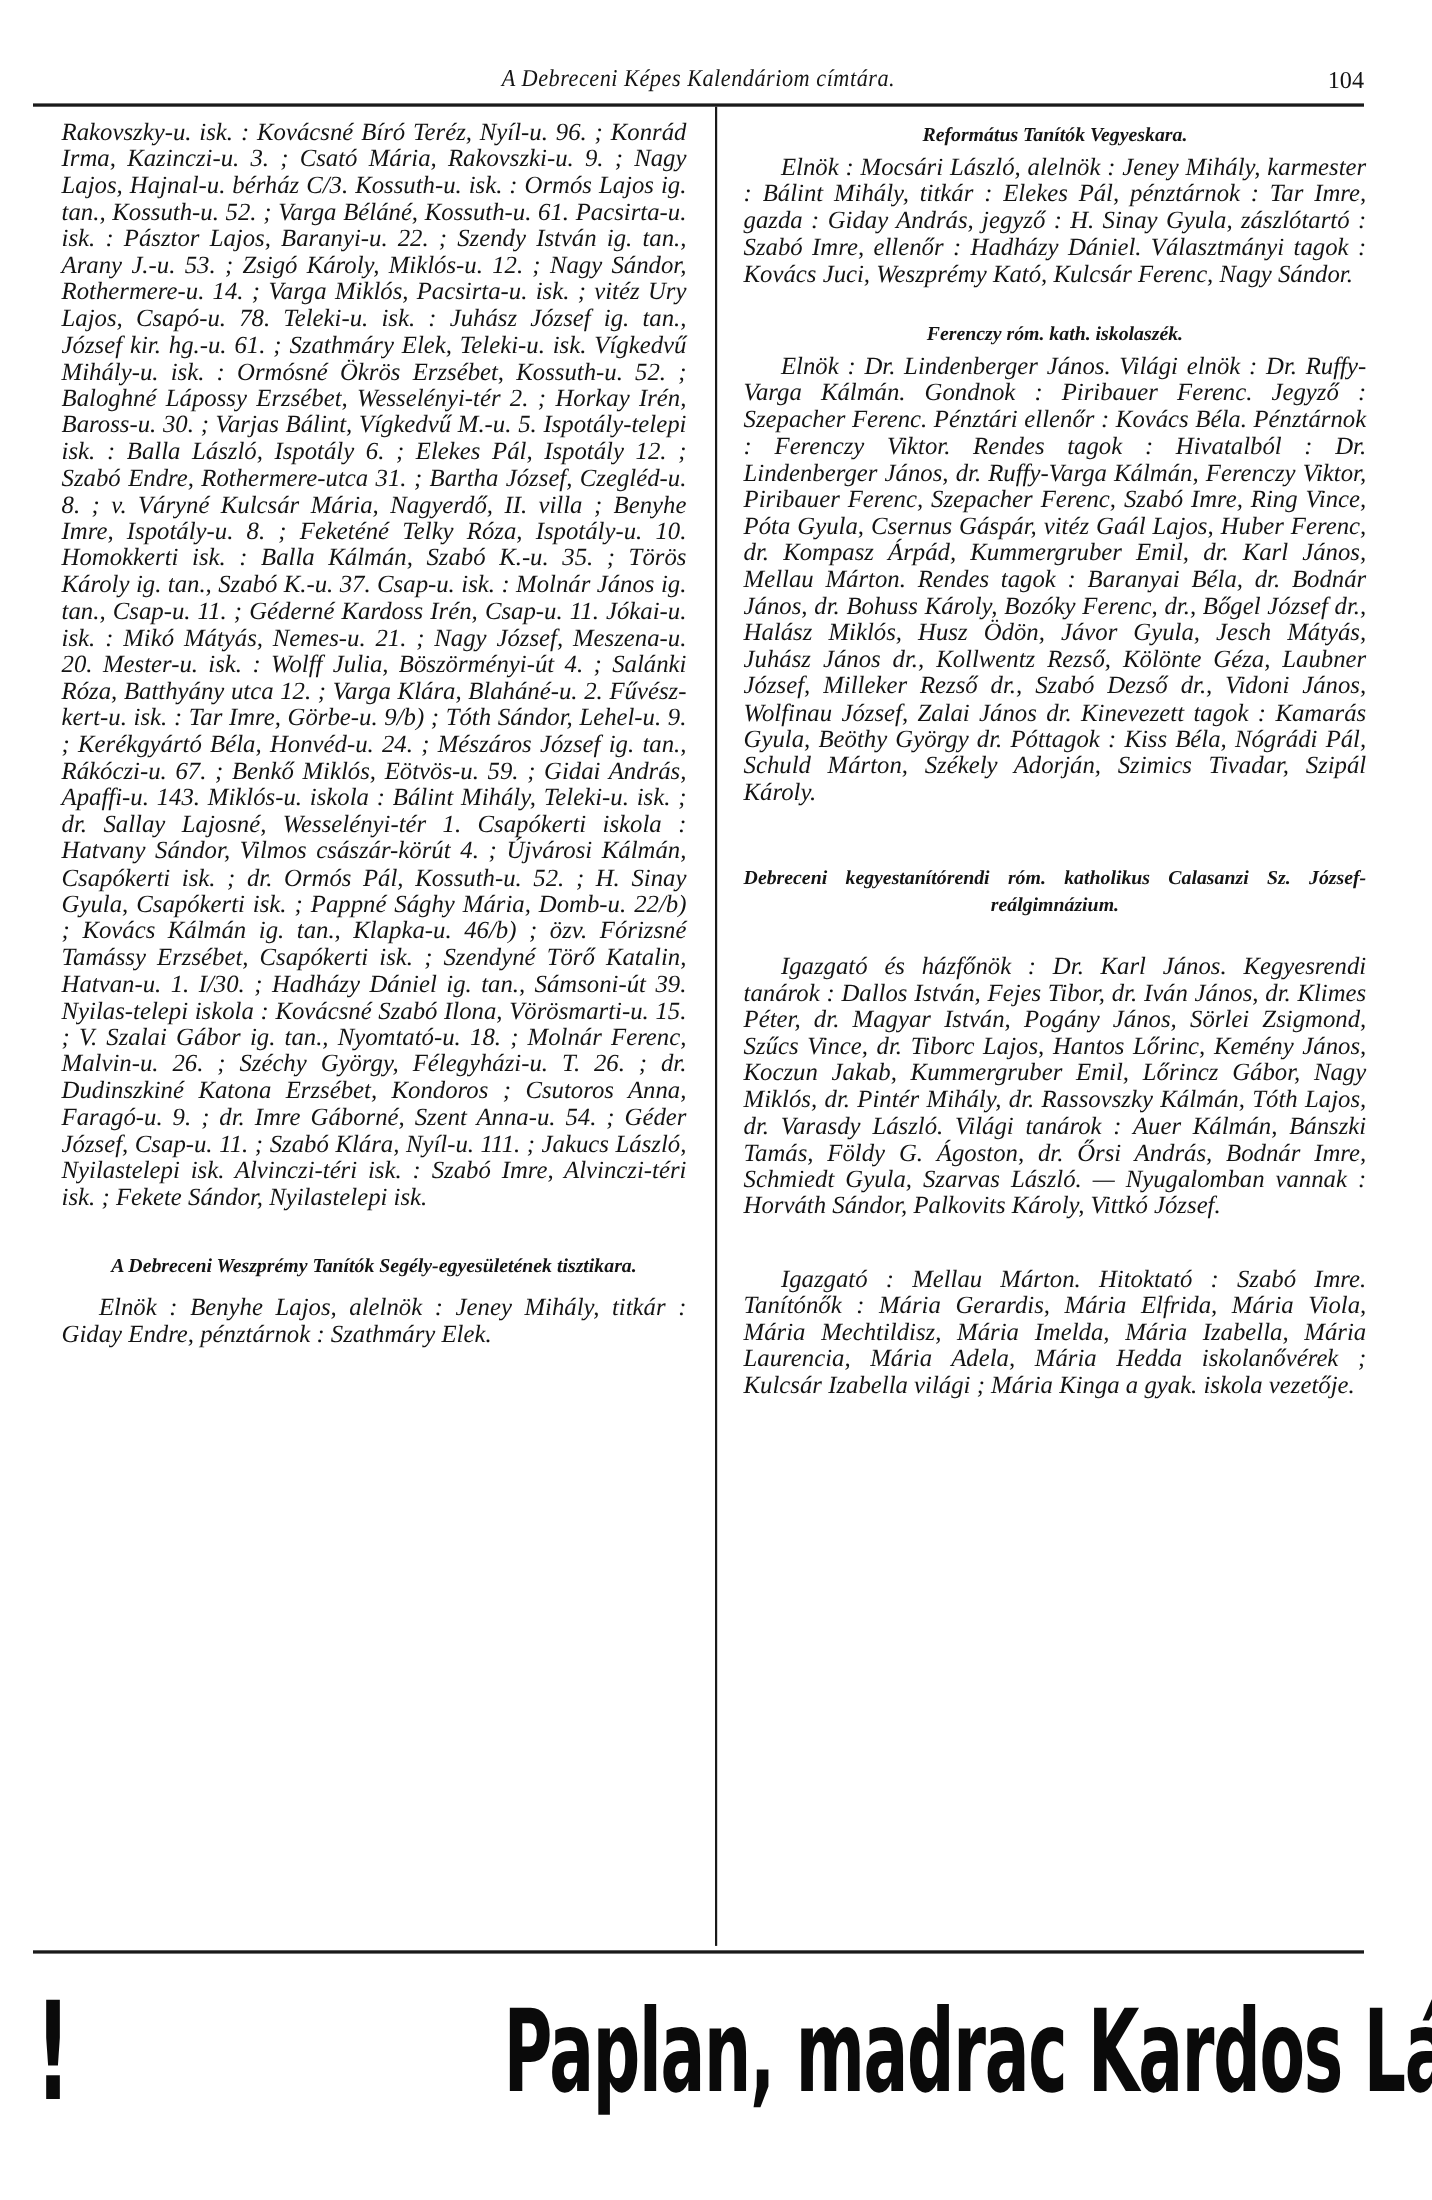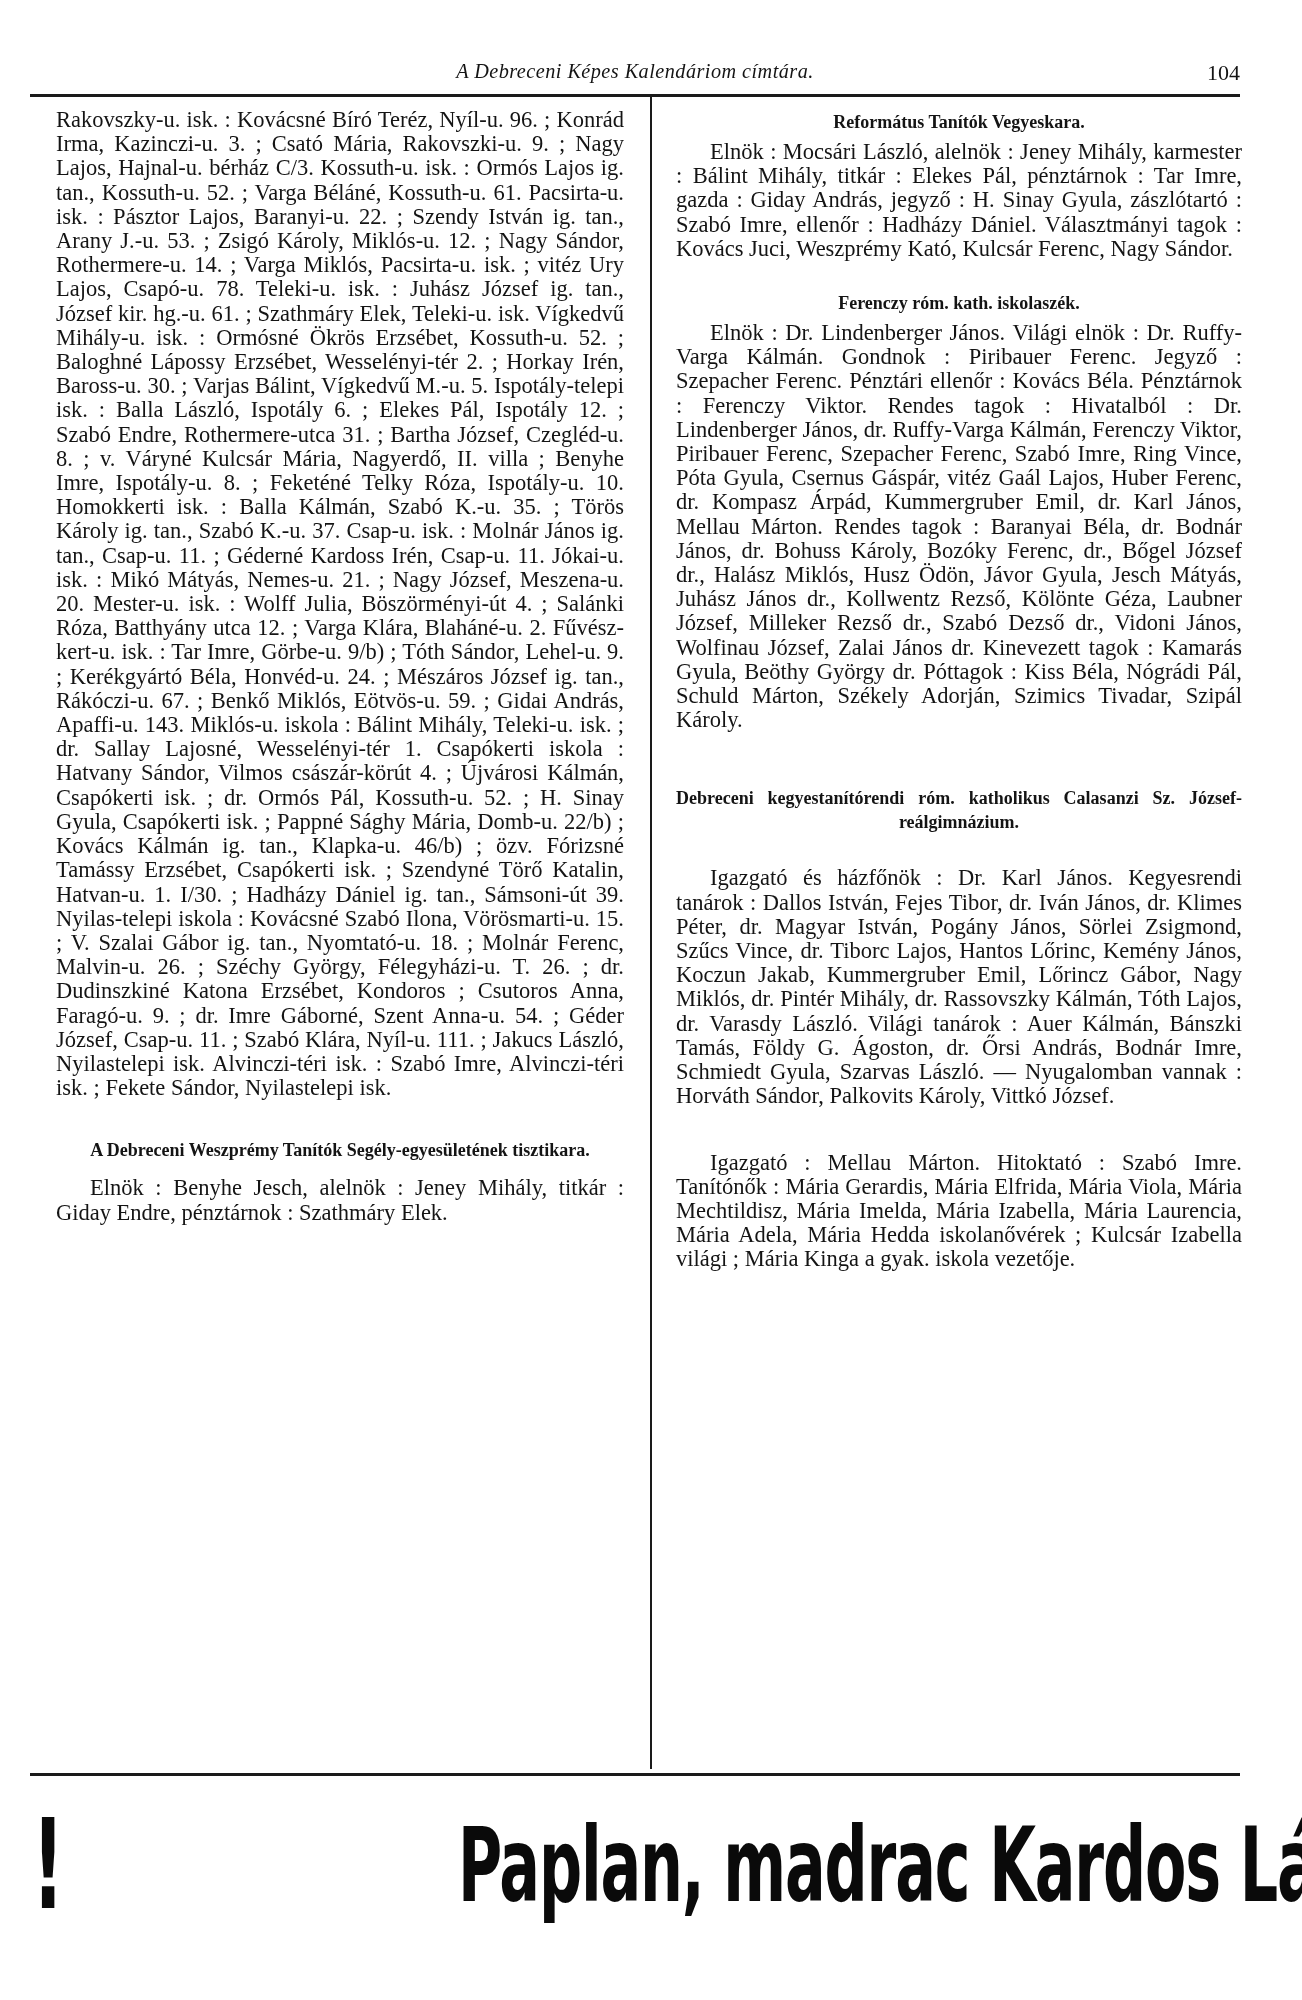--- a/index.html
+++ b/index.html
@@ -30,21 +30,21 @@
     border-left: 2px solid #1a1a1a;
   }
   .col {
     position: absolute; top: 108px; width: 568px;
     font-family: "Liberation Serif", serif;
     font-size: 22.5px; line-height: 24.2px; text-align: justify;
     hyphens: manual;
   }
   .col-left { left: 56px; }
   .col-right { left: 676px; width: 566px; }
-  .col p { margin: 0; }
+  .col p { margin: 0; font-style: italic; }
   .indent { text-indent: 34px; }
   .section-title {
     text-align: center; font-weight: bold; font-size: 18px; line-height: 24px;
     margin: 0;
   }
   .address-line {
     text-align: center; font-style: italic; font-size: 22px; margin: 0;
   }
   .bottom-rule {
     position: absolute; left: 30px; top: 1773px; width: 1210px; height: 0;
@@ -78,21 +78,21 @@
   <div class="head-rule"></div>
 
   <div class="col-divider"></div>
 
   <div class="col col-left">
     <p>Rakovszky-u. isk. : Kovácsné Bíró Teréz, Nyíl-u. 96. ; Konrád Irma, Kazinczi-u. 3. ; Csató Mária, Rakovszki-u. 9. ; Nagy Lajos, Hajnal-u. bérház C/3. Kossuth-u. isk. : Ormós Lajos ig. tan., Kossuth-u. 52. ; Varga Béláné, Kossuth-u. 61. Pacsirta-u. isk. : Pásztor Lajos, Baranyi-u. 22. ; Szendy István ig. tan., Arany J.-u. 53. ; Zsigó Károly, Miklós-u. 12. ; Nagy Sándor, Rothermere-u. 14. ; Varga Miklós, Pacsirta-u. isk. ; vitéz Ury Lajos, Csapó-u. 78. Teleki-u. isk. : Juhász József ig. tan., József kir. hg.-u. 61. ; Szathmáry Elek, Teleki-u. isk. Vígkedvű Mihály-u. isk. : Ormósné Ökrös Erzsébet, Kossuth-u. 52. ; Baloghné Lápossy Erzsébet, Wesselényi-tér 2. ; Horkay Irén, Baross-u. 30. ; Varjas Bálint, Vígkedvű M.-u. 5. Ispotály-telepi isk. : Balla László, Ispotály 6. ; Elekes Pál, Ispotály 12. ; Szabó Endre, Rothermere-utca 31. ; Bartha József, Czegléd-u. 8. ; v. Váryné Kulcsár Mária, Nagyerdő, II. villa ; Benyhe Imre, Ispotály-u. 8. ; Feketéné Telky Róza, Ispotály-u. 10. Homokkerti isk. : Balla Kálmán, Szabó K.-u. 35. ; Törös Károly ig. tan., Szabó K.-u. 37. Csap-u. isk. : Molnár János ig. tan., Csap-u. 11. ; Géderné Kardoss Irén, Csap-u. 11. Jókai-u. isk. : Mikó Mátyás, Nemes-u. 21. ; Nagy József, Meszena-u. 20. Mester-u. isk. : Wolff Julia, Böszörményi-út 4. ; Salánki Róza, Batthyány utca 12. ; Varga Klára, Blaháné-u. 2. Fűvész-kert-u. isk. : Tar Imre, Görbe-u. 9/b) ; Tóth Sándor, Lehel-u. 9. ; Kerékgyártó Béla, Honvéd-u. 24. ; Mészáros József ig. tan., Rákóczi-u. 67. ; Benkő Miklós, Eötvös-u. 59. ; Gidai András, Apaffi-u. 143. Miklós-u. iskola : Bálint Mihály, Teleki-u. isk. ; dr. Sallay Lajosné, Wesselényi-tér 1. Csapókerti iskola : Hatvany Sándor, Vilmos császár-körút 4. ; Újvárosi Kálmán, Csapókerti isk. ; dr. Ormós Pál, Kossuth-u. 52. ; H. Sinay Gyula, Csapókerti isk. ; Pappné Sághy Mária, Domb-u. 22/b) ; Kovács Kálmán ig. tan., Klapka-u. 46/b) ; özv. Fórizsné Tamássy Erzsébet, Csapókerti isk. ; Szendyné Törő Katalin, Hatvan-u. 1. I/30. ; Hadházy Dániel ig. tan., Sámsoni-út 39. Nyilas-telepi iskola : Kovácsné Szabó Ilona, Vörösmarti-u. 15. ; V. Szalai Gábor ig. tan., Nyomtató-u. 18. ; Molnár Ferenc, Malvin-u. 26. ; Széchy György, Félegyházi-u. T. 26. ; dr. Dudinszkiné Katona Erzsébet, Kondoros ; Csutoros Anna, Faragó-u. 9. ; dr. Imre Gáborné, Szent Anna-u. 54. ; Géder József, Csap-u. 11. ; Szabó Klára, Nyíl-u. 111. ; Jakucs László, Nyilastelepi isk. Alvinczi-téri isk. : Szabó Imre, Alvinczi-téri isk. ; Fekete Sándor, Nyilastelepi isk.</p>
 
     <div style="height:38px"></div>
     <p class="section-title" style="text-align:justify; text-align-last:center;">A Debreceni Weszprémy Tanítók Segély-egyesületének tisztikara.</p>
     <div style="height:14px"></div>
-    <p class="indent">Elnök : Benyhe Jesch, alelnök : Jeney Mihály, titkár : Giday Endre, pénztárnok : Szathmáry Elek.</p>
+    <p class="indent">Elnök : Benyhe Lajos, alelnök : Jeney Mihály, titkár : Giday Endre, pénztárnok : Szathmáry Elek.</p>
   </div>
 
   <div class="col col-right">
     <div style="height:2px"></div>
     <p class="section-title">Református Tanítók Vegyeskara.</p>
     <div style="height:6px"></div>
     <p class="indent">Elnök : Mocsári László, alelnök : Jeney Mihály, karmester : Bálint Mihály, titkár : Elekes Pál, pénztárnok : Tar Imre, gazda : Giday András, jegyző : H. Sinay Gyula, zászlótartó : Szabó Imre, ellenőr : Hadházy Dániel. Választmányi tagok : Kovács Juci, Weszprémy Kató, Kulcsár Ferenc, Nagy Sándor.</p>
 
     <div style="height:30px"></div>
     <p class="section-title">Ferenczy róm. kath. iskolaszék.</p>

